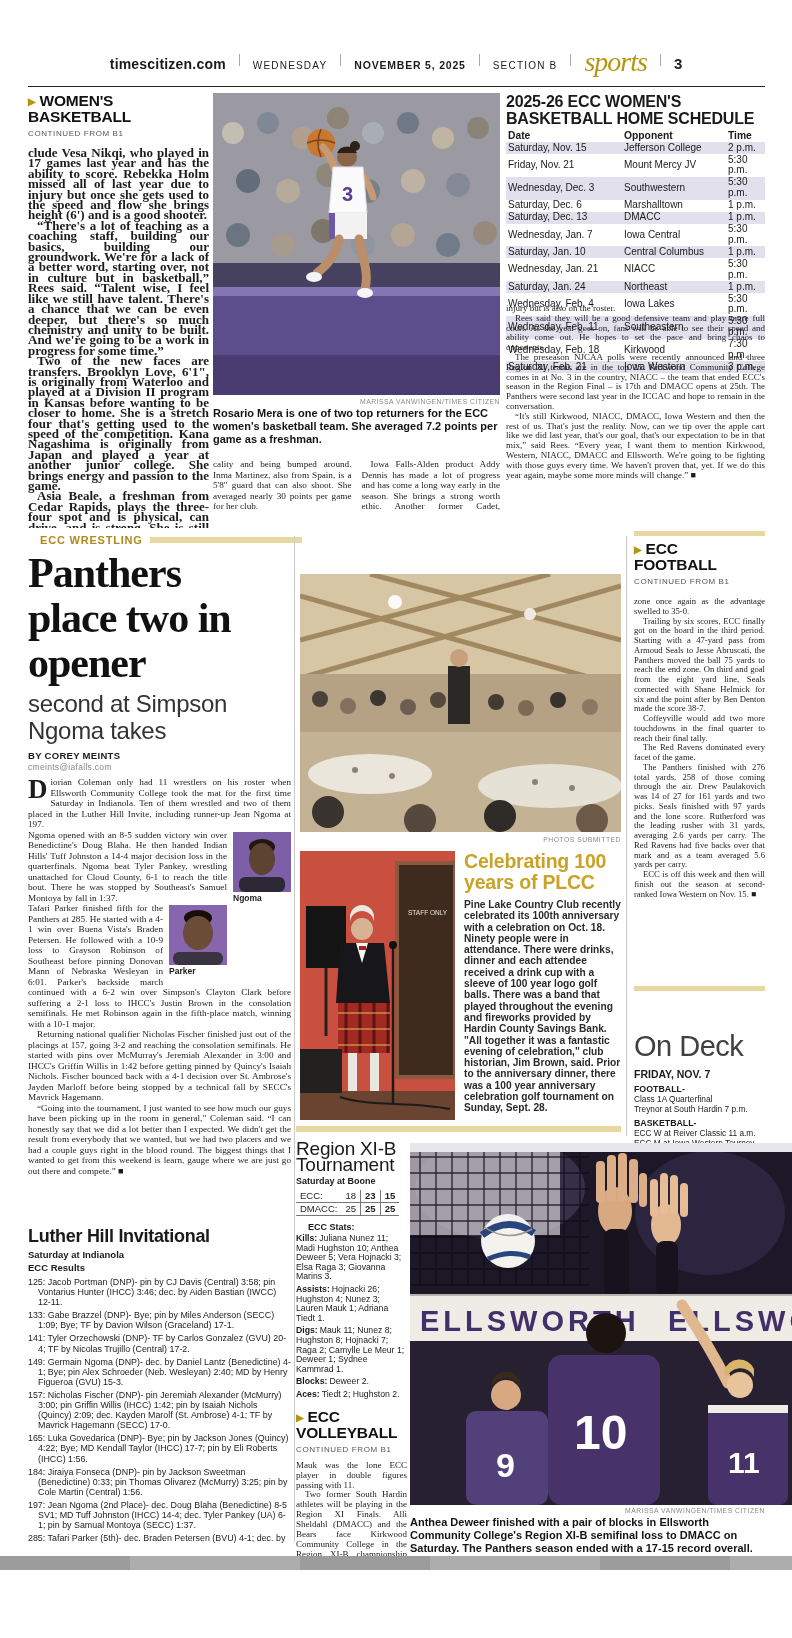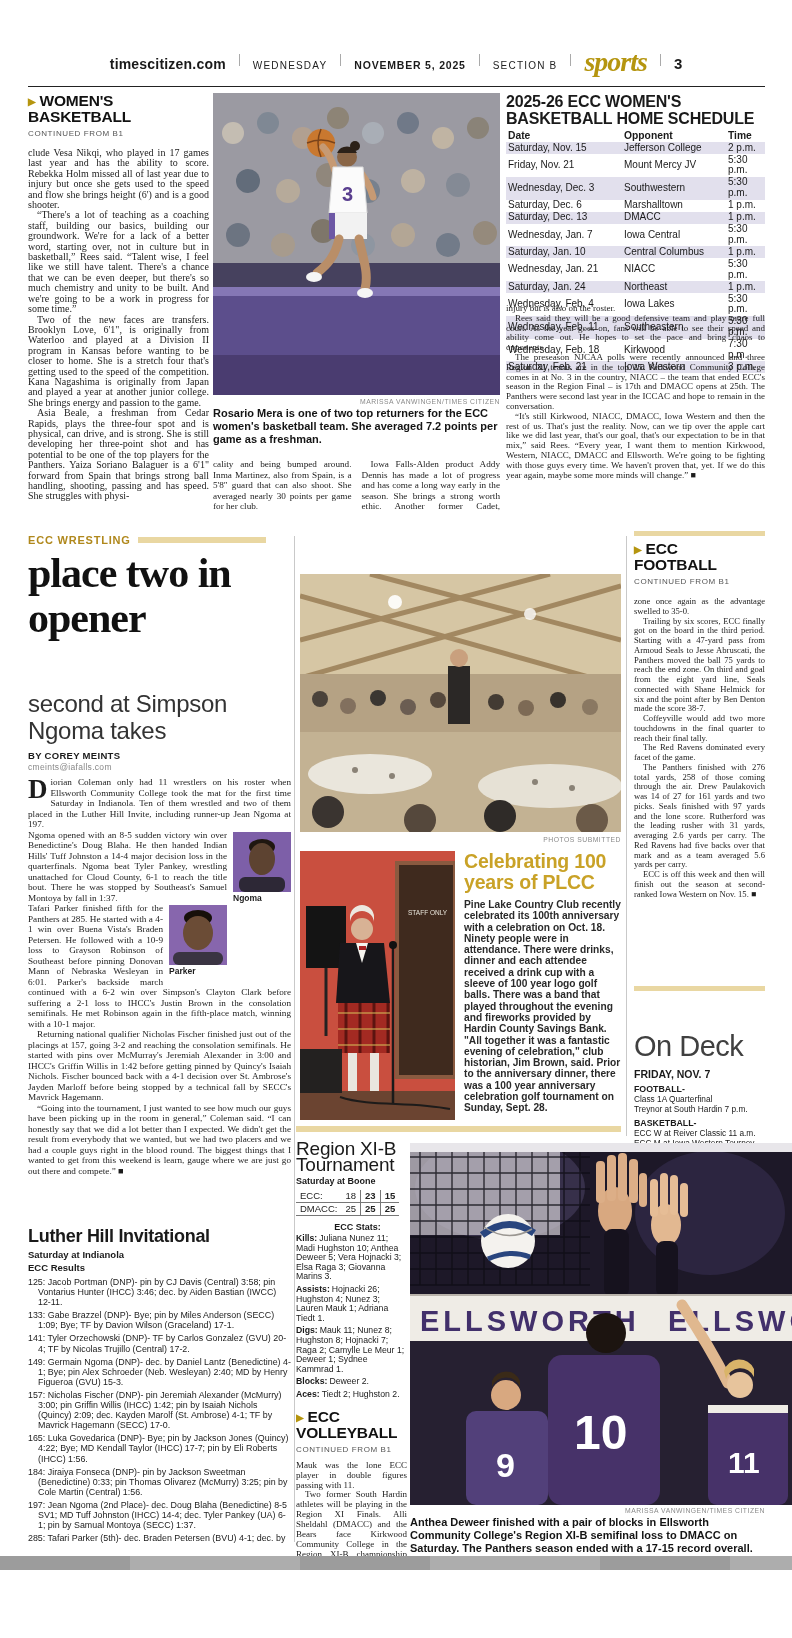--- a/index.html
+++ b/index.html
@@ -6,40 +6,40 @@
   .page{position:relative;width:792px;height:1638px;background:#fff;margin:0 auto;
         font-family:"Liberation Sans",sans-serif;color:#1a1a1a;overflow:hidden;}
   .abs{position:absolute;}
 
   
   .masthead{position:absolute;top:44px;left:0;right:0;display:flex;justify-content:center;
             align-items:baseline;gap:13px;}
   .m-site{font-weight:bold;font-size:14px;letter-spacing:.2px;}
   .m-day,.m-section{font-size:10px;letter-spacing:1.2px;color:#222;}
   .m-date{font-size:10.5px;font-weight:bold;letter-spacing:.8px;}
-  .m-brand{font-family:"Liberation Serif",serif;font-style:italic;font-weight:bold;
+  .m-brand{font-family:"Liberation Serif",serif;font-style:italic;font-weight:normal;
            font-size:28px;color:#b5950f;letter-spacing:-1px;position:relative;top:2px;}
   .m-page{font-size:15px;font-weight:bold;}
   .m-sep{width:1px;height:12px;background:#aaa;align-self:center;}
   .rule{position:absolute;top:86px;left:28px;width:737px;height:1px;background:#222;}
 
   
   .kicker{font-weight:bold;font-size:15.5px;line-height:1.04;letter-spacing:-.2px;color:#111;}
   .tri{color:#b5950f;font-size:10px;margin-right:4px;position:relative;top:-1px;}
   .continued{font-size:8px;color:#555;letter-spacing:.6px;margin-top:4px;}
   .label-row{display:flex;align-items:center;gap:7px;}
   .gold-label{color:#b0881c;font-weight:bold;font-size:11px;letter-spacing:.8px;white-space:nowrap;}
   .gold-bar{flex:1;height:6px;background:#e9d7a2;}
   .bar-solid{background:#e9d7a2;height:5px;}
 
   
   .bt{font-family:"Liberation Serif",serif;color:#1c1c1c;overflow:hidden;}
   .bt p{margin:0;text-align:justify;}
   .bt p + p{text-indent:9px;}
-  .wbb-col1{font-size:10px;line-height:10.4px;}
+  .wbb-col1{font-size:13px;line-height:10.4px;font-weight:bold;}
   .bb-mid{font-size:9.2px;line-height:10.6px;column-count:2;column-gap:10px;}
   .sched-text{font-size:9px;line-height:9.8px;}
   .wr-body{font-size:9.2px;line-height:10.5px;}
   .fb-body{font-size:8.6px;line-height:9.75px;}
   .vb-body{font-size:9px;line-height:9.9px;}
 
   .credit{font-size:6.8px;color:#8a8a8a;letter-spacing:.5px;text-align:right;}
   .caption{font-weight:bold;font-size:11px;line-height:13.2px;color:#141414;}
 
   
@@ -74,21 +74,21 @@
   .plcc-head{color:#c9a227;font-weight:bold;font-size:19.5px;line-height:21px;letter-spacing:-.2px;}
   .plcc-body{font-size:10.2px;line-height:11.3px;font-weight:600;color:#2a2a2a;margin-top:6px;}
   .plcc-body p{margin:0;text-indent:0;text-align:left;}
 
   
   .region-title{font-weight:normal;font-size:19px;line-height:16px;letter-spacing:-.2px;}
   .region-sub{font-weight:bold;font-size:9px;margin-top:3px;}
   table.score{border-collapse:collapse;margin-top:4px;font-size:9.5px;color:#222;}
   table.score td{padding:0 4px;line-height:12px;border-bottom:1px solid #777;}
   table.score td:nth-child(n+3){border-left:1px solid #777;font-weight:bold;}
-  .stats-head{font-weight:bold;font-size:9px;margin:6px 0 2px 12px;text-align:center;}
+  .stats-head{font-weight:bold;font-size:9px;margin:6px 0 2px 12px;}
   .stat{font-size:8.7px;line-height:9.6px;margin:0 0 3px 0;}
   .stat b{margin-right:2px;}
 
   
   .ondeck-title{color:#404040;font-size:29px;letter-spacing:-.5px;line-height:32px;margin-top:39px;}
   .od-date{font-weight:bold;font-size:10.5px;margin-top:6px;}
   .od-head{font-weight:bold;font-size:8.8px;margin-top:4px;}
   .od-lines p{margin:0;font-size:8.3px;line-height:10px;text-indent:0;text-align:left;}
 
   .vrule{position:absolute;width:1px;background:#c9c9c9;}
@@ -263,33 +263,34 @@
         </tr>
       </tbody>
   </table>
   <div class="abs bt sched-text" style="left:506px;top:304px;width:259px;height:220px;">
       <p>injury but is also on the roster.</p>
       <p>Rees said they will be a good defensive team and play more full court. As the year goes on, fans will be able to see their speed and ability come out. He hopes to set the pace and bring chaos to opponents.</p>
       <p>The preseason NJCAA polls were recently announced and three Region XI teams are in the top 25. Kirkwood Community College comes in at No. 3 in the country, NIACC – the team that ended ECC's season in the Region Final – is 17th and DMACC opens at 25th. The Panthers were second last year in the ICCAC and hope to remain in the conversation.</p>
       <p>“It's still Kirkwood, NIACC, DMACC, Iowa Western and then the rest of us. That's just the reality. Now, can we tip over the apple cart like we did last year, that's our goal, that's our expectation to be in that mix,” said Rees. “Every year, I want them to mention Kirkwood, Western, NIACC, DMACC and Ellsworth. We're going to be fighting with those guys every time. We haven't proven that, yet. If we do this year again, maybe some more minds will change.” ■</p>
     </div>
 
-  <div class="abs label-row" style="left:28px;top:534px;width:238px;">
+  <div class="abs label-row" style="left:40px;top:534px;width:262px;">
     <span class="gold-label">ECC WRESTLING</span>
     <span class="gold-bar"></span>
   </div>
   <div class="abs label-row" style="left:303px;top:583px;width:318px;">
     <span class="gold-label">PINE LAKE COUNTRY CLUB</span>
     <span class="gold-bar"></span>
   </div>
   <div class="abs bar-solid" style="left:634px;top:531px;width:131px;"></div>
   <div class="vrule" style="left:294px;top:536px;height:1006px;"></div>
   <div class="vrule" style="left:626px;top:536px;height:600px;"></div>
 
   <div class="abs wr-headline" style="left:28px;top:551px;width:250px;">
+      <p>Panthers</p>
       <p>place two in</p>
       <p>opener</p>
     </div>
   <div class="abs wr-deck" style="left:28px;top:690px;width:250px;">
       <p>second at Simpson</p>
       <p>Ngoma takes</p>
     </div>
   <div class="abs byline" style="left:28px;top:750px;">BY COREY MEINTS</div>
   <div class="abs email" style="left:28px;top:762px;">cmeints@iafalls.com</div>
 

